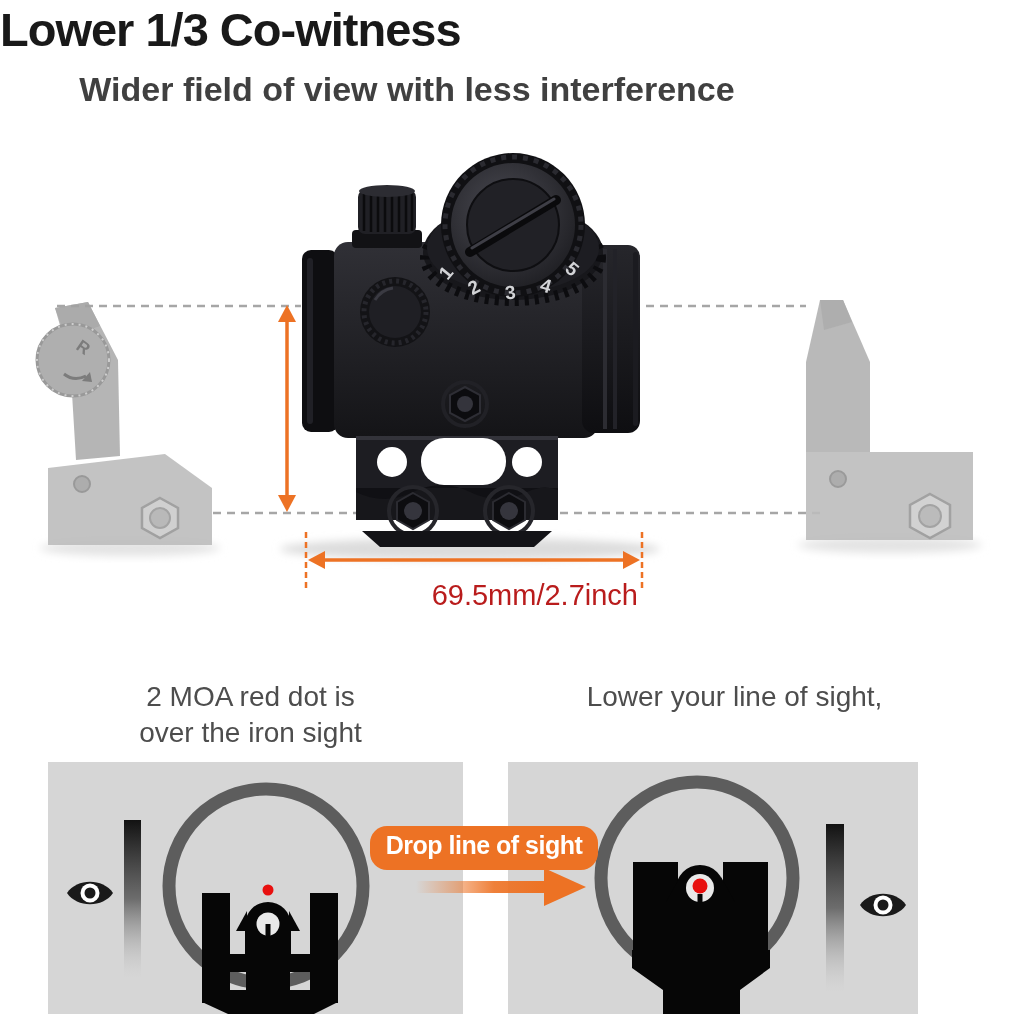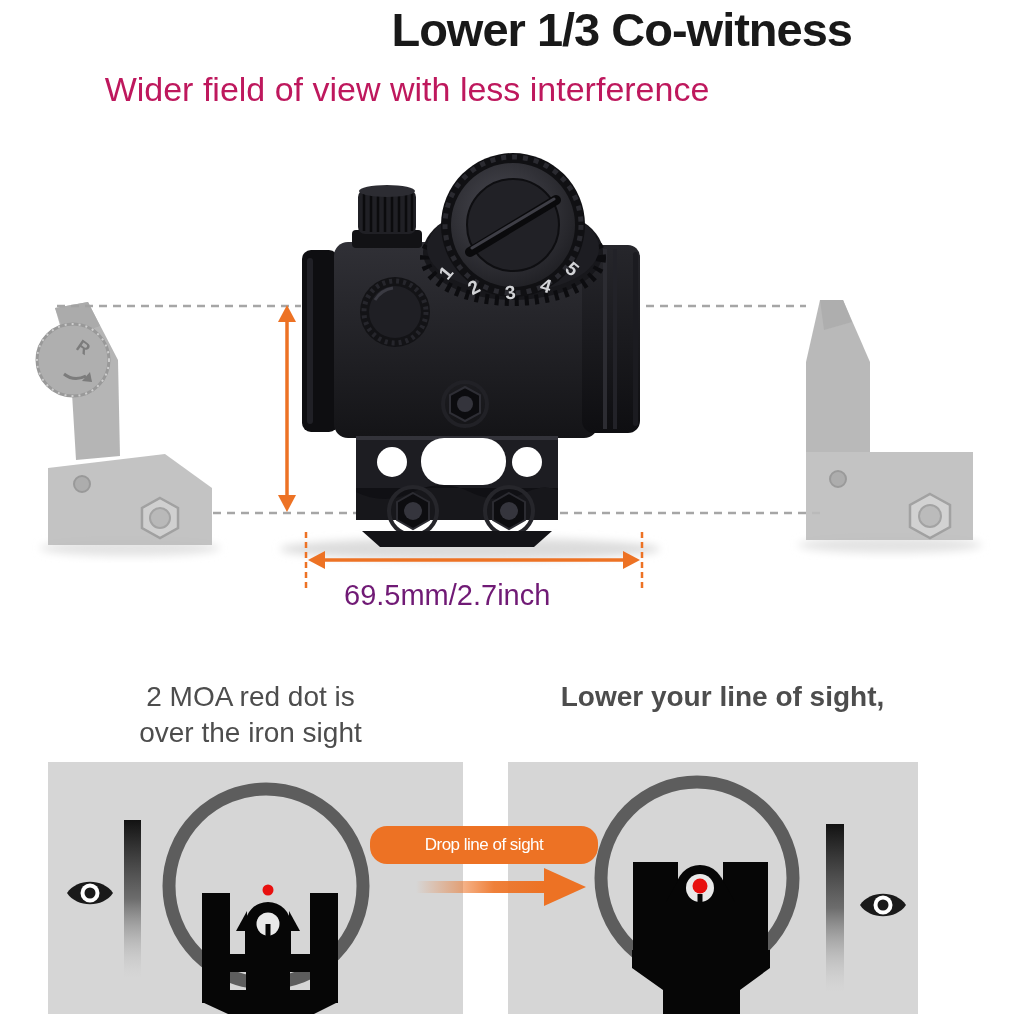--- a/index.html
+++ b/index.html
@@ -1,30 +1,30 @@
 <!DOCTYPE html>
 <html style="--accent-orange: #ED7224; --red-dot: #E8100F; --panel-gray: #D6D6D6; --ring-gray: #5D5D5D; --dash-gray: #A6A6A6;"><head>
 <meta charset="utf-8">
 <style>
   html,body{margin:0;padding:0;background:#fff;}
   #canvas{position:relative;width:1024px;height:1024px;background:#fff;overflow:hidden;
           font-family:"Liberation Sans",sans-serif;}
   .abs{position:absolute;}
-  #title{top:2px;left:0;width:852px;text-align:right;font-size:47px;font-weight:700;
+  #title{top:2px;left:0;width:852px;text-align:left;font-size:47px;font-weight:700;
          letter-spacing:-1px;color:#191919;}
-  #subtitle{top:70px;left:0;width:814px;text-align:center;font-size:34px;font-weight:400;
-            color:#be185d;}
+  #subtitle{top:70px;left:0;width:814px;text-align:center;font-size:34px;font-weight:700;
+            color:#404040;}
   #height-label{left:128px;top:364px;width:200px;text-align:center;font-size:27px;
                 line-height:34px;color:#353535;}
-  #width-label{left:344px;top:579px;width:310px;text-align:left;font-size:29px;color:#701a75;}
+  #width-label{left:328px;top:579px;width:310px;text-align:right;font-size:29px;color:#b91c1c;}
   .caption{top:679px;text-align:center;font-size:28px;line-height:36px;color:#4d4d4d;}
   #caption-left{left:48px;width:405px;}
-  #caption-right{left:505px;width:435px;font-weight:bold;}
-  #drop-badge{left:370px;top:826px;width:228px;height:38px;line-height:38px;text-align:center;
-              background:var(--accent-orange,#ED7224);color:#fff;font-size:17px;font-weight:400;
+  #caption-right{left:517px;width:435px;}
+  #drop-badge{left:370px;top:826px;width:228px;height:44px;line-height:38px;text-align:center;
+              background:var(--accent-orange,#ED7224);color:#fff;font-size:25px;font-weight:700;
               border-radius:17px;letter-spacing:-0.5px;}
   #art{position:absolute;left:0;top:0;}
 </style>
 </head>
 <body>
 
 <div id="canvas">
 
   <svg id="art" width="1024" height="1024" viewBox="0 0 1024 1024">
     <defs>

